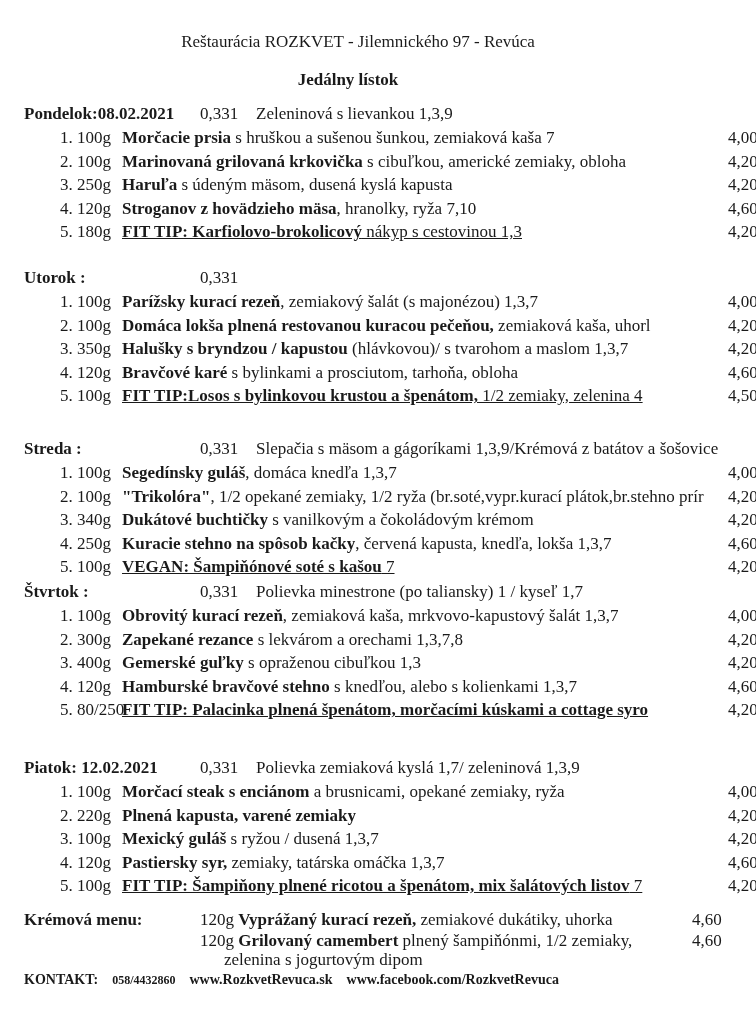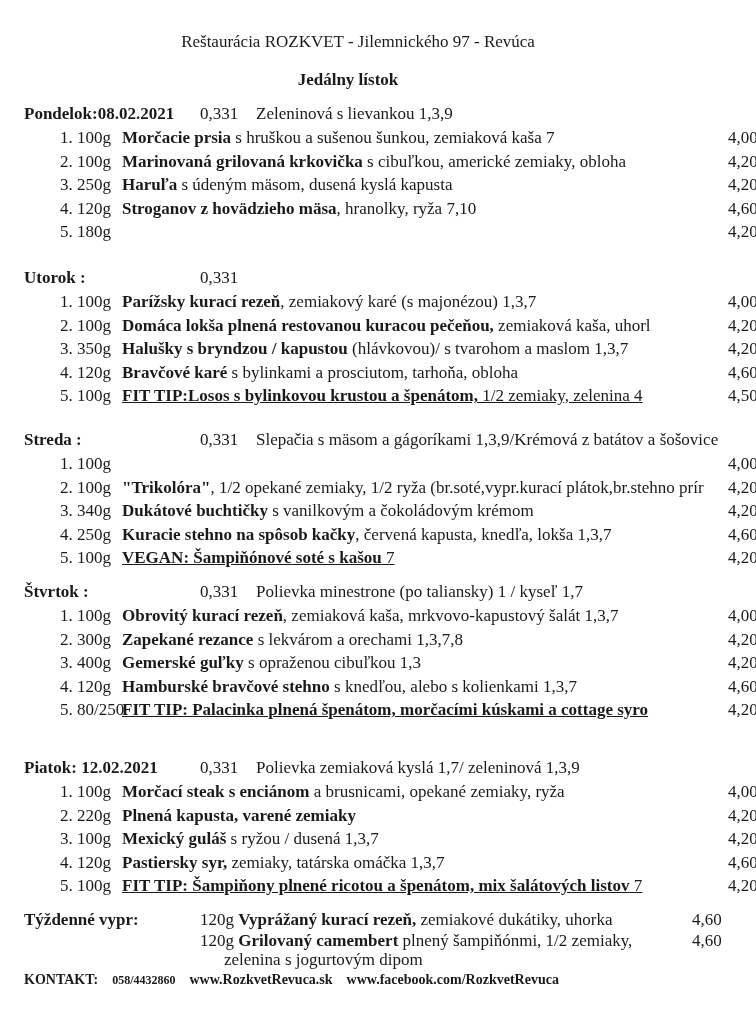--- a/index.html
+++ b/index.html
@@ -54,31 +54,32 @@
         <span class="desc"><span class="b">Haruľa</span><span> s údeným mäsom, dusená kyslá kapusta</span></span>
         <span class="price">4,20</span>
       </div>
       <div class="row">
         <span class="num">4. 120g</span>
         <span class="desc"><span class="b">Stroganov z hovädzieho mäsa</span><span>, hranolky, ryža 7,10</span></span>
         <span class="price">4,60</span>
       </div>
       <div class="row">
         <span class="num">5. 180g</span>
+        <span class="desc"><span class="u">FIT TIP: Karfiolovo-brokolicový</span><span style="text-decoration:underline"> nákyp s cestovinou 1,3</span></span>
         <span class="price">4,20</span>
       </div>
     </div>
     <div class="day" style="top: 268px;">
       <div class="day-head">
         <span class="day-name">Utorok :</span>
         <span class="soup-vol">0,331</span>
       </div>
       <div class="row">
         <span class="num">1. 100g</span>
-        <span class="desc"><span class="b">Parížsky kurací rezeň</span><span>, zemiakový karé (s majonézou) 1,3,7</span></span>
+        <span class="desc"><span class="b">Parížsky kurací rezeň</span><span>, zemiakový šalát (s majonézou) 1,3,7</span></span>
         <span class="price">4,00</span>
       </div>
       <div class="row">
         <span class="num">2. 100g</span>
         <span class="desc"><span class="b">Domáca lokša plnená restovanou kuracou pečeňou,</span><span> zemiaková kaša, uhorl</span></span>
         <span class="price">4,20</span>
       </div>
       <div class="row">
         <span class="num">3. 350g</span>
         <span class="desc"><span class="b">Halušky s bryndzou / kapustou</span><span> (hlávkovou)/ s tvarohom a maslom 1,3,7</span></span>
@@ -88,28 +89,29 @@
         <span class="num">4. 120g</span>
         <span class="desc"><span class="b">Bravčové karé</span><span> s bylinkami a prosciutom, tarhoňa, obloha</span></span>
         <span class="price">4,60</span>
       </div>
       <div class="row">
         <span class="num">5. 100g</span>
         <span class="desc"><span class="u">FIT TIP:Losos s bylinkovou krustou a špenátom,</span><span style="text-decoration:underline"> 1/2 zemiaky, zelenina 4</span></span>
         <span class="price">4,50</span>
       </div>
     </div>
-    <div class="day" style="top: 430px;">
+    <div class="day" style="top: 439px;">
       <div class="day-head">
         <span class="day-name">Streda :</span>
         <span class="soup-vol">0,331</span>
         <span class="soup">Slepačia s mäsom a gágoríkami 1,3,9/Krémová z batátov a šošovice</span>
       </div>
       <div class="row">
         <span class="num">1. 100g</span>
+        <span class="desc"><span class="b">Segedínsky guláš</span><span>, domáca knedľa 1,3,7</span></span>
         <span class="price">4,00</span>
       </div>
       <div class="row">
         <span class="num">2. 100g</span>
         <span class="desc"><span class="b">"Trikolóra"</span><span>, 1/2 opekané zemiaky, 1/2 ryža (br.soté,vypr.kurací plátok,br.stehno prír</span></span>
         <span class="price">4,20</span>
       </div>
       <div class="row">
         <span class="num">3. 340g</span>
         <span class="desc"><span class="b">Dukátové buchtičky</span><span> s vanilkovým a čokoládovým krémom</span></span>
@@ -186,21 +188,21 @@
       </div>
       <div class="row">
         <span class="num">5. 100g</span>
         <span class="desc"><span class="u">FIT TIP: Šampiňony plnené ricotou a špenátom, mix šalátových listov</span><span style="text-decoration:underline"> 7</span></span>
         <span class="price">4,20</span>
       </div>
     </div>
   </div>
 
 <div class="weekly">
-  <div class="weekly-label">Týždenné vypr:</div>
+  <div class="weekly-label">Krémová menu:</div>
   <div class="w-item" style="top:0">
     <span>120g </span><span class="b">Vyprážaný kurací rezeň,</span><span> zemiakové dukátiky, uhorka</span>
   </div>
   <div class="w-price" style="top:0">4,60</div>
   <div class="w-item" style="top:21px">
     <span>120g </span><span class="b">Grilovaný camembert</span><span> plnený šampiňónmi, 1/2 zemiaky,</span>
   </div>
   <div class="w-price" style="top:21px">4,60</div>
   <div class="w-item" style="top:40px; left:200px">zelenina s jogurtovým dipom</div>
 </div>

